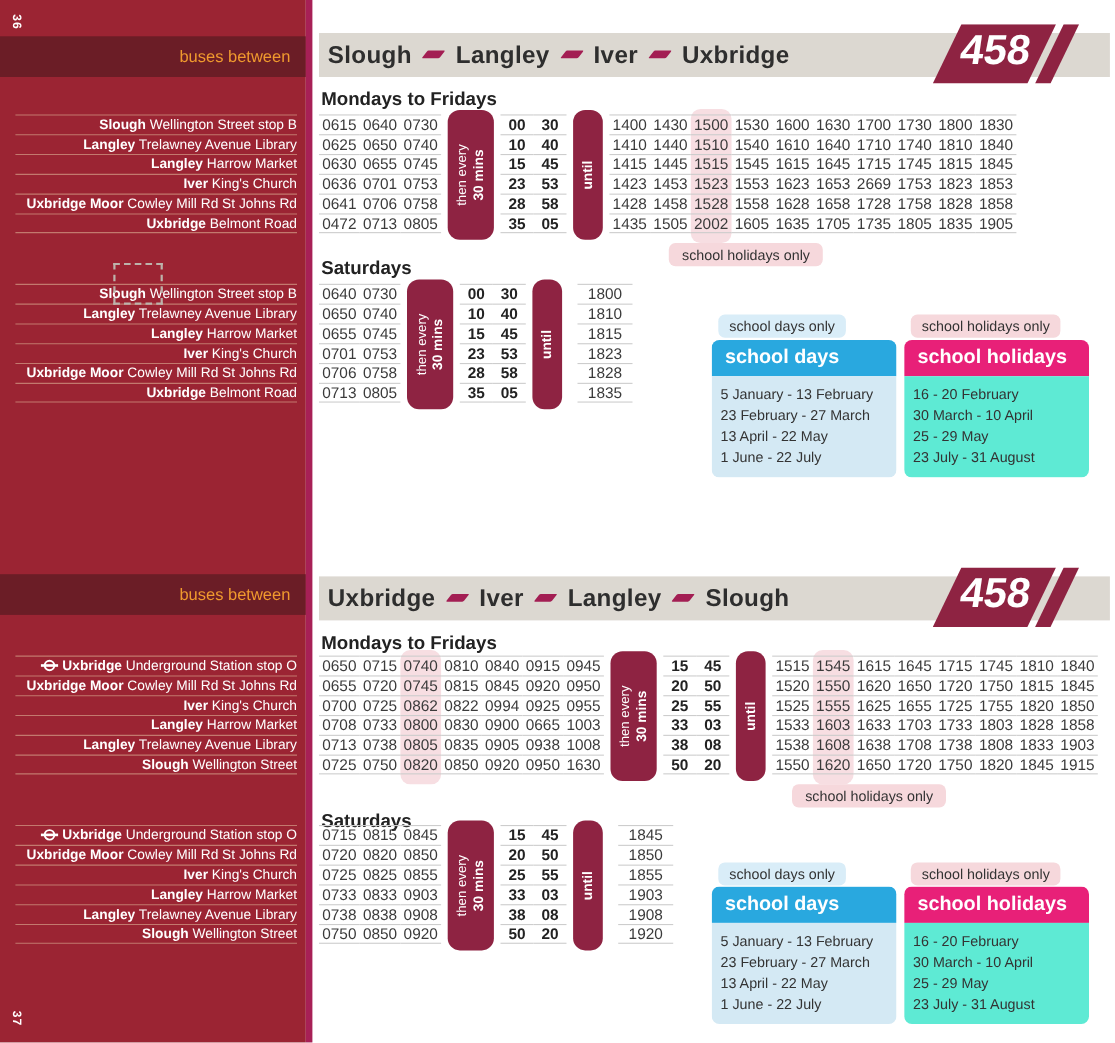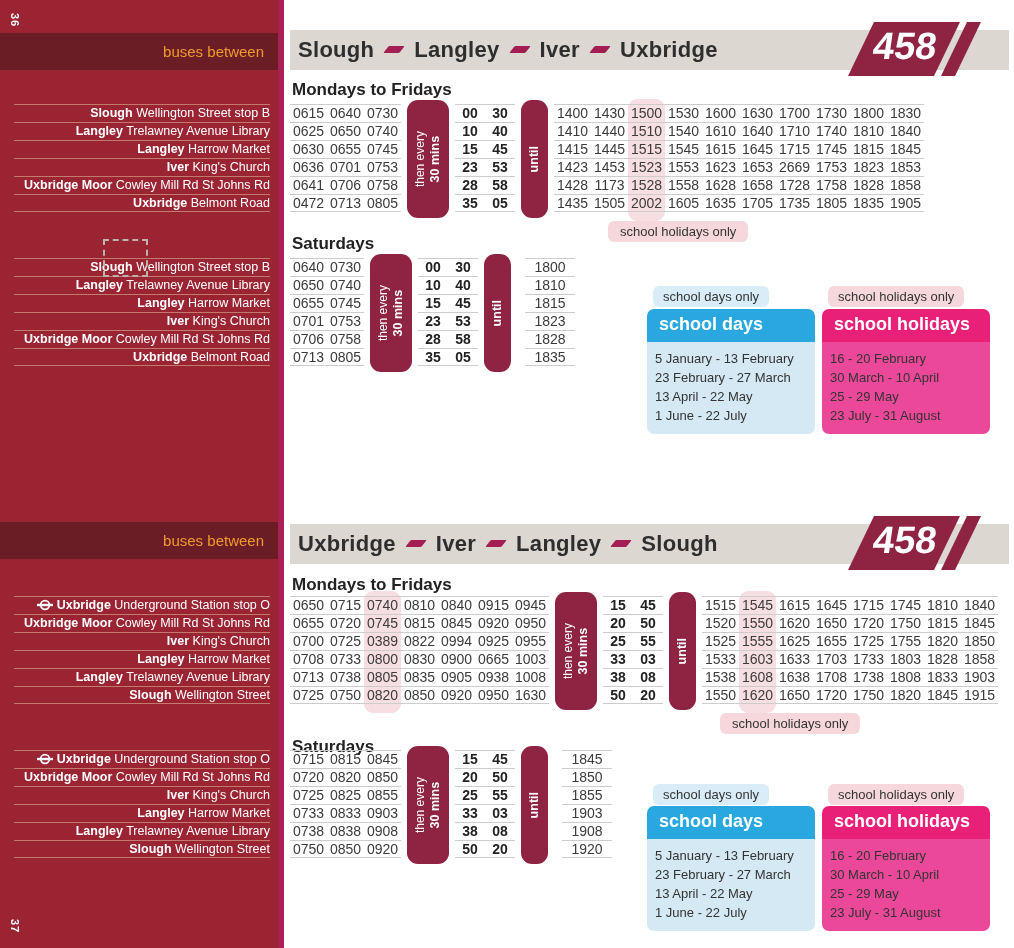--- a/index.html
+++ b/index.html
@@ -54,21 +54,21 @@
 
   .note-label { position: absolute; background: #F6D8DC; color: #333; font-size: 13px;
                 padding: 3px 12px; border-radius: 6px; white-space: nowrap; }
   .note-badge { position: absolute; font-size: 13px; color: #333; padding: 3px 10px;
                 border-radius: 6px; white-space: nowrap; }
   .note-badge.blue { background: #D9EDF8; } .note-badge.pink { background: #F6D8DC; }
   .sbox { position: absolute; width: 168px; border-radius: 7px; overflow: hidden; }
   .sbox-head { font-size: 18px; font-weight: bold; color: #fff; padding: 5px 12px 7px; }
   .sbox-body { font-size: 13px; color: #333; padding: 7px 8px 9px; line-height: 19px; white-space: nowrap; }
   .sbox.blue .sbox-head { background: #29A8DF; } .sbox.blue .sbox-body { background: #D4E9F4; }
-  .sbox.pink .sbox-head { background: #E82078; } .sbox.pink .sbox-body { background: #ec4899; }
+  .sbox.pink .sbox-head { background: #E82078; } .sbox.pink .sbox-body { background: #5eead4; }
 </style>
 </head>
 <body>
 
 <div class="page">
   <div class="sidebar">
     <div class="pageno top">36</div>
     <div class="pageno bottom">37</div>
     <div class="band-dark" style="top:33px">
       <span>buses between</span>
@@ -209,21 +209,21 @@
             <span class="tcell" style="width:37px">1453</span>
             <span class="tcell" style="width:37px">1523</span>
             <span class="tcell" style="width:37px">1553</span>
             <span class="tcell" style="width:37px">1623</span>
             <span class="tcell" style="width:37px">1653</span>
             <span class="tcell" style="width:37px">2669</span>
             <span class="tcell" style="width:37px">1753</span>
             <span class="tcell" style="width:37px">1823</span>
             <span class="tcell" style="width:37px">1853</span>
             <span class="tcell" style="width:37px">1428</span>
-            <span class="tcell" style="width:37px">1173</span>
+            <span class="tcell" style="width:37px">1458</span>
             <span class="tcell" style="width:37px">1528</span>
             <span class="tcell" style="width:37px">1558</span>
             <span class="tcell" style="width:37px">1628</span>
             <span class="tcell" style="width:37px">1658</span>
             <span class="tcell" style="width:37px">1728</span>
             <span class="tcell" style="width:37px">1758</span>
             <span class="tcell" style="width:37px">1828</span>
             <span class="tcell" style="width:37px">1858</span>
             <span class="tcell lastrow" style="width:37px">1435</span>
             <span class="tcell lastrow" style="width:37px">1505</span>
@@ -328,21 +328,21 @@
             <span class="tcell" style="width:37px">0945</span>
             <span class="tcell" style="width:37px">0655</span>
             <span class="tcell" style="width:37px">0720</span>
             <span class="tcell" style="width:37px">0745</span>
             <span class="tcell" style="width:37px">0815</span>
             <span class="tcell" style="width:37px">0845</span>
             <span class="tcell" style="width:37px">0920</span>
             <span class="tcell" style="width:37px">0950</span>
             <span class="tcell" style="width:37px">0700</span>
             <span class="tcell" style="width:37px">0725</span>
-            <span class="tcell" style="width:37px">0389</span>
+            <span class="tcell" style="width:37px">0862</span>
             <span class="tcell" style="width:37px">0822</span>
             <span class="tcell" style="width:37px">0994</span>
             <span class="tcell" style="width:37px">0925</span>
             <span class="tcell" style="width:37px">0955</span>
             <span class="tcell" style="width:37px">0708</span>
             <span class="tcell" style="width:37px">0733</span>
             <span class="tcell" style="width:37px">0800</span>
             <span class="tcell" style="width:37px">0830</span>
             <span class="tcell" style="width:37px">0900</span>
             <span class="tcell" style="width:37px">0665</span>

